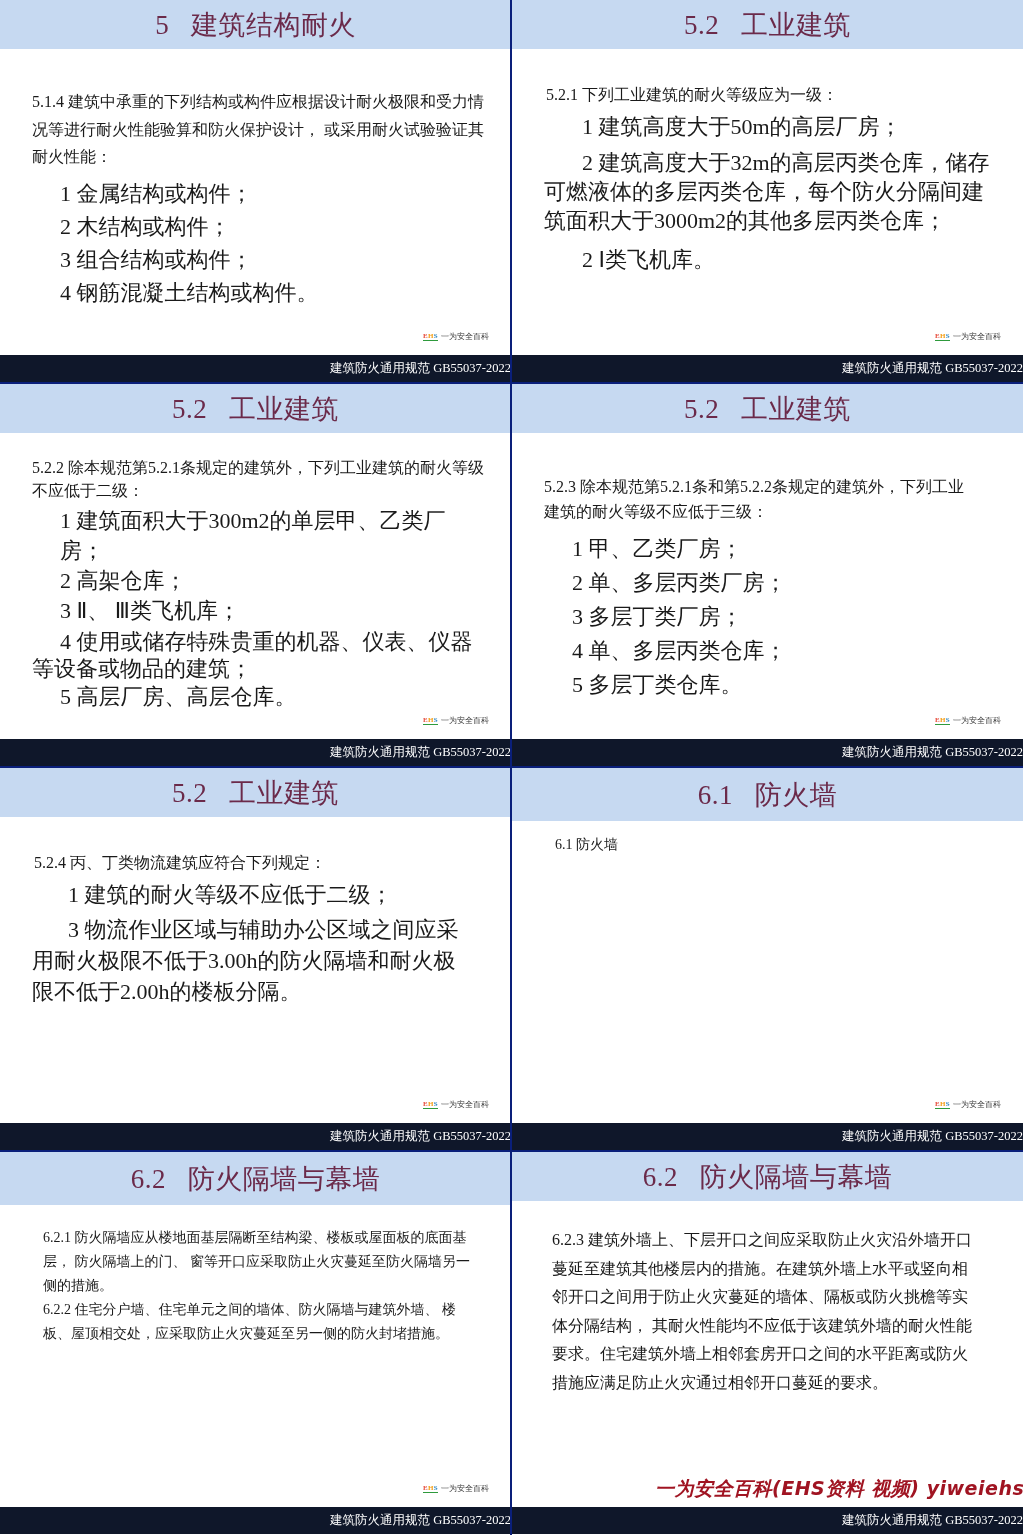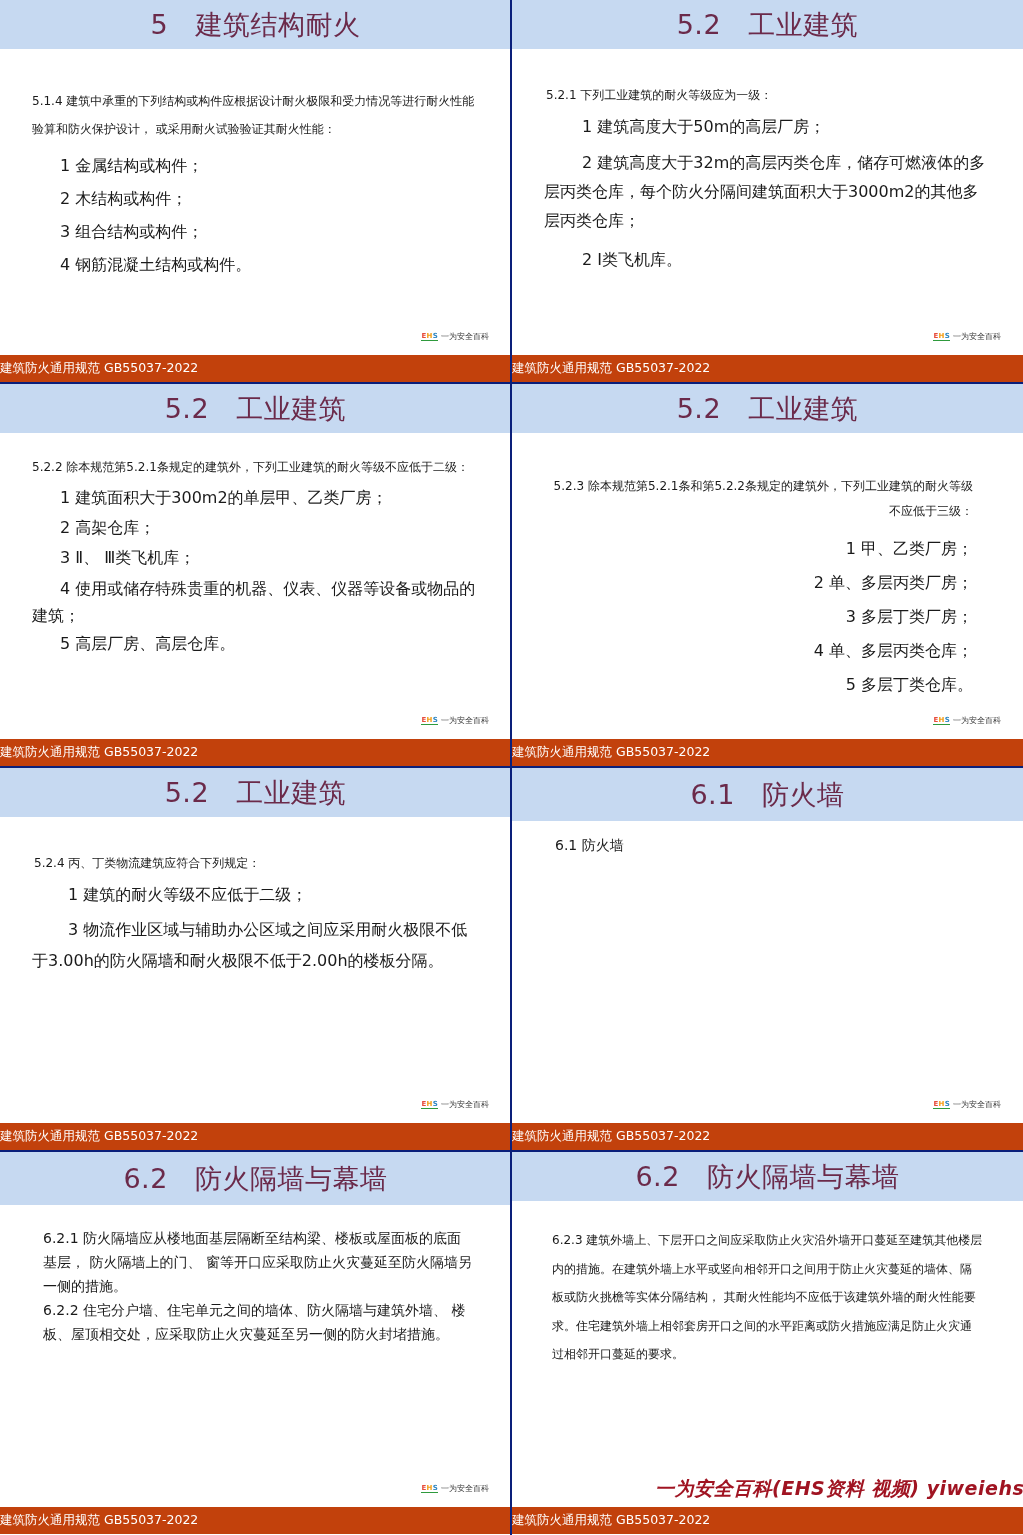--- a/index.html
+++ b/index.html
@@ -1,33 +1,33 @@
 <!DOCTYPE html>
 <html><head>
 <meta charset="utf-8">
 <style>
   html, body { margin: 0; padding: 0; background: #ffffff; }
   body { width: 1023px; height: 1535px; overflow: hidden; position: relative;
          font-family: "DejaVu Sans", "Liberation Sans", sans-serif; }
   .grid { position: absolute; left: 0; top: 0; width: 1023px; height: 1535px; }
-  .slide { position: absolute; width: 511px; height: 384px; background: #ffffff; overflow: hidden; }
+  .slide { position: absolute; width: 511px; height: 384px; background: #ffffff; overflow: hidden; font-family: Liberation Serif, serif; }
   .slide .title-bar { position: absolute; left: 0; top: 0; right: 0; height: 49px;
          background: #c6d9f1; display: flex; align-items: center; justify-content: center; }
   .slide .title { color: #6b2a4a; font-size: 27px; letter-spacing: 0.5px; white-space: pre; }
   .slide .body { position: absolute; left: 32px; right: 26px; color: #1a1a1a; }
-  .slide .para { font-size: 12px; line-height: 27px; margin: 0; }
-  .slide .item { font-size: 16px; line-height: 30px; margin: 0; }
+  .slide .para { font-size: 16px; line-height: 27px; margin: 0; }
+  .slide .item { font-size: 22px; line-height: 30px; margin: 0; }
   .slide .small .para { font-size: 14px; line-height: 24px; }
   .slide .ehs { position: absolute; right: 22px; top: 331px; display: flex; align-items: center; gap: 3px;
          font-size: 8px; color: #333; }
   .slide .ehs .ehs-mark { font-size: 7px; font-weight: bold; letter-spacing: 0.3px;
          border-bottom: 1px solid #2e9a3c; line-height: 8px; }
   .slide .ehs .ehs-mark .e { color: #e74c3c; } .slide .ehs .ehs-mark .h { color: #f39c12; } .slide .ehs .ehs-mark .s { color: #2e86c1; }
   .slide .footer { position: absolute; left: 0; right: 0; top: 355px; height: 27px;
-         background: #c2410c; color: #ffffff; font-size: 12.5px; display: flex; align-items: center; justify-content: flex-start; }
+         background: #0f172a; color: #ffffff; font-size: 12.5px; display: flex; align-items: center; justify-content: flex-end; }
   .slide .footer-line { position: absolute; left: 0; right: 0; top: 382px; height: 2px; background: #0a1f7a; }
   .vline { position: absolute; left: 510px; top: 0; width: 2px; height: 1535px; background: #0a1f7a; }
   .watermark { position: absolute; left: 655px; top: 1476px; font-size: 19px; font-style: italic; font-weight: bold;
          color: #a01422; white-space: nowrap; letter-spacing: 0.5px; }
 </style>
 </head>
 <body>
 
 <div class="grid">
 
@@ -93,21 +93,21 @@
     <div class="footer">
         <span>建筑防火通用规范 GB55037-2022</span>
       </div>
     <div class="footer-line"></div>
   </div>
 
   <div class="slide" style="left:512px;top:384px;">
     <div class="title-bar">
       <span class="title">5.2   工业建筑</span>
     </div>
-    <div class="body" style="top:90px;left:32px;right:50px;text-align:right;">
+    <div class="body" style="top:90px;left:32px;right:50px;">
       <p class="para" style="line-height:25px;">5.2.3  除本规范第5.2.1条和第5.2.2条规定的建筑外，下列工业建筑的耐火等级不应低于三级：</p>
       <div style="padding-left:28px;margin-top:8px;">
         <p class="item" style="line-height:34px;">1  甲、乙类厂房；</p>
         <p class="item" style="line-height:34px;">2  单、多层丙类厂房；</p>
         <p class="item" style="line-height:34px;">3  多层丁类厂房；</p>
         <p class="item" style="line-height:34px;">4  单、多层丙类仓库；</p>
         <p class="item" style="line-height:34px;">5  多层丁类仓库。</p>
       </div>
     </div>
     <div class="ehs">

